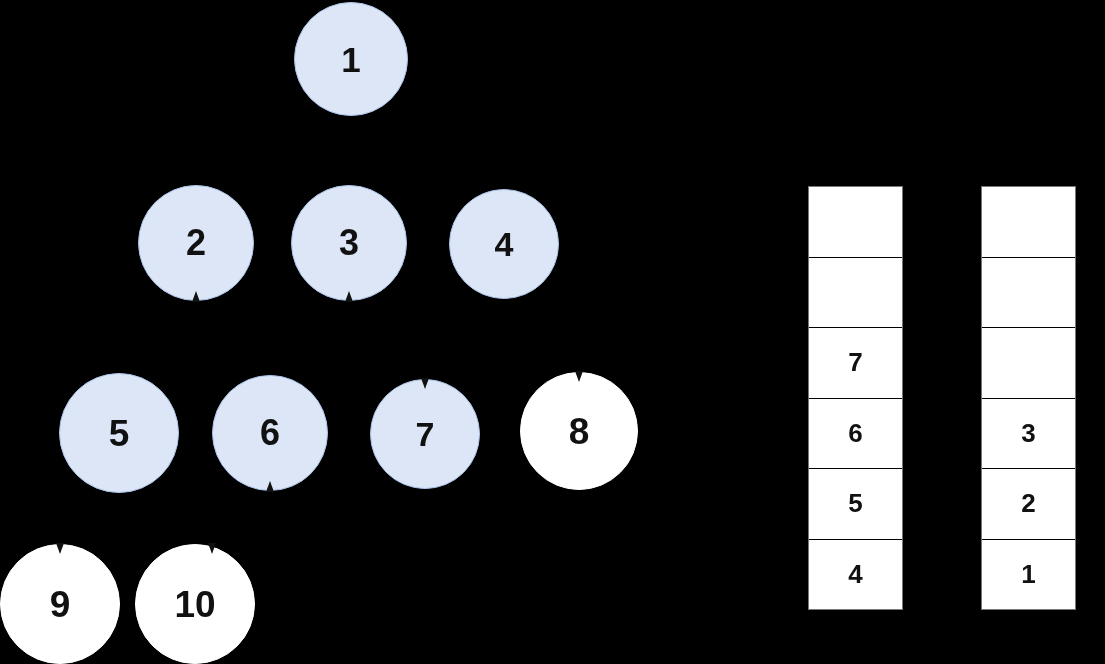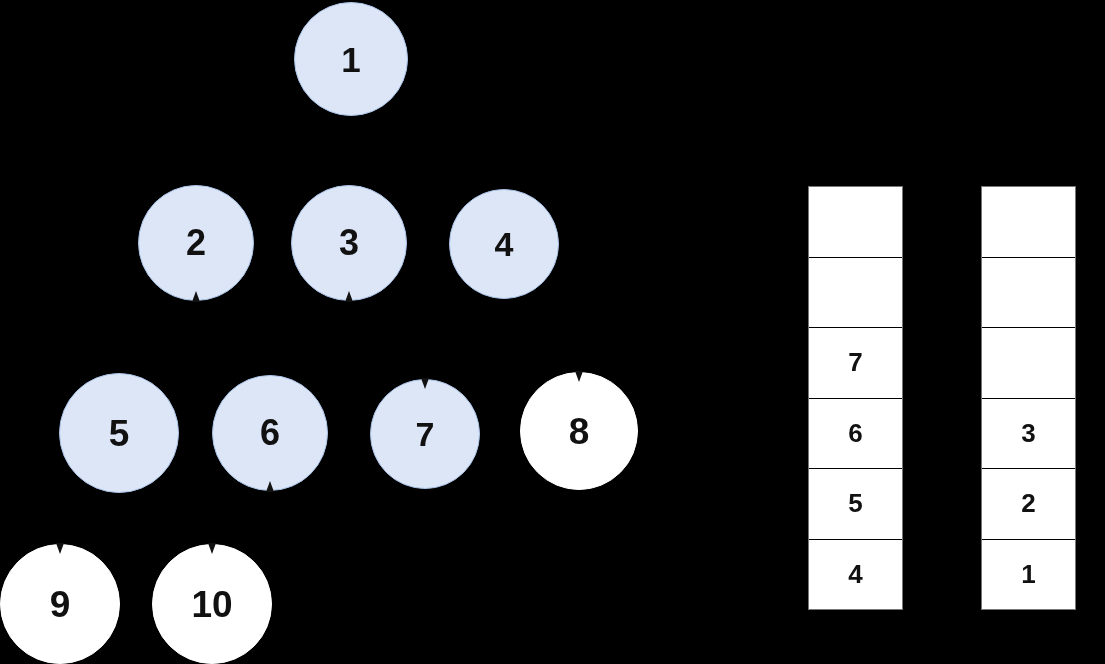--- a/index.html
+++ b/index.html
@@ -117,21 +117,21 @@
       </div>
       <div class="notch down" style="left: 421px; top: 378px;"></div>
       <div class="node unvisited" style="left: 520px; top: 372px; width: 118px; height: 118px; font-size: 37px;">
         <span class="node-label">8</span>
       </div>
       <div class="notch down" style="left: 575px; top: 371px;"></div>
       <div class="node unvisited" style="left: 0px; top: 544px; width: 120px; height: 120px; font-size: 37px;">
         <span class="node-label">9</span>
       </div>
       <div class="notch down" style="left: 56px; top: 543px;"></div>
-      <div class="node unvisited" style="left: 152px; top: 544px; width: 120px; height: 120px; font-size: 37px;">
+      <div class="node unvisited" style="left: 135px; top: 544px; width: 120px; height: 120px; font-size: 37px;">
         <span class="node-label">10</span>
       </div>
       <div class="notch down" style="left: 208px; top: 543px;"></div>
     </div>
   <div id="stacks-layer">
       <div class="stack" style="left: 808px; top: 186px; width: 95px; height: 424px;">
         <div class="stack-cell empty"></div>
         <div class="stack-cell empty"></div>
         <div class="stack-cell">7</div>
         <div class="stack-cell">6</div>

